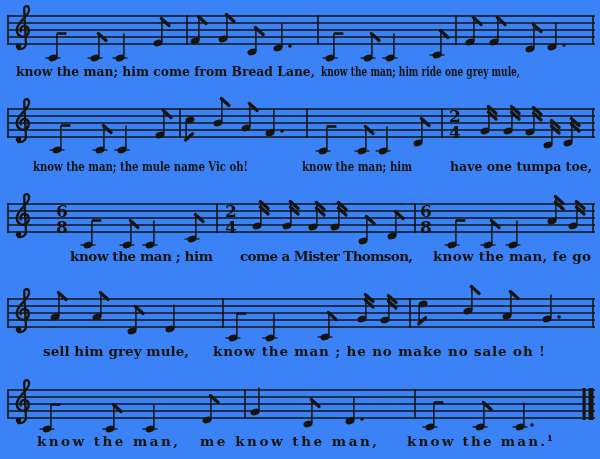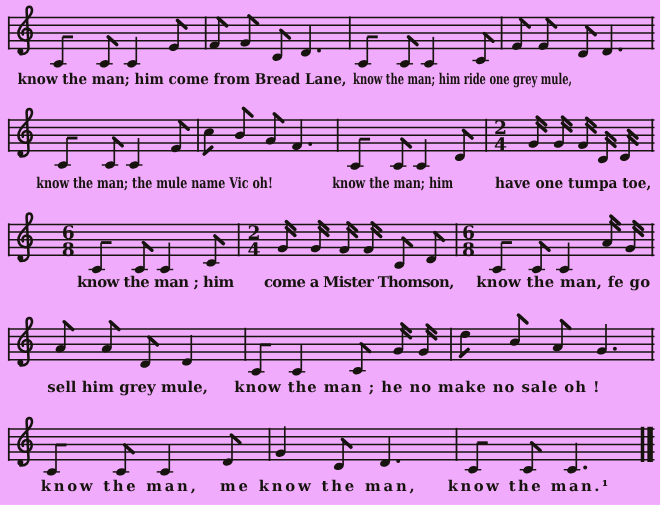--- a/index.html
+++ b/index.html
@@ -1,16 +1,16 @@
 <!DOCTYPE html>
 <html><head>
 <meta charset="utf-8">
 <style>
   html,body{margin:0;padding:0;background:#ffffff;}
-  .page{position:relative;width:600px;height:459px;background:#f0abfc;overflow:hidden;
+  .page{position:relative;width:600px;height:459px;background:#3b82f6;overflow:hidden;
         font-family:"DejaVu Serif", serif;}
   svg{position:absolute;left:0;top:0;}
   .lyric{font-family:"DejaVu Serif", serif;font-weight:700;}
   .tsig{font-family:"DejaVu Serif", serif;font-weight:700;}
 </style>
 </head>
 <body>
 
 <div class="page">
   <svg id="score" width="600" height="459" viewBox="0 0 600 459">

